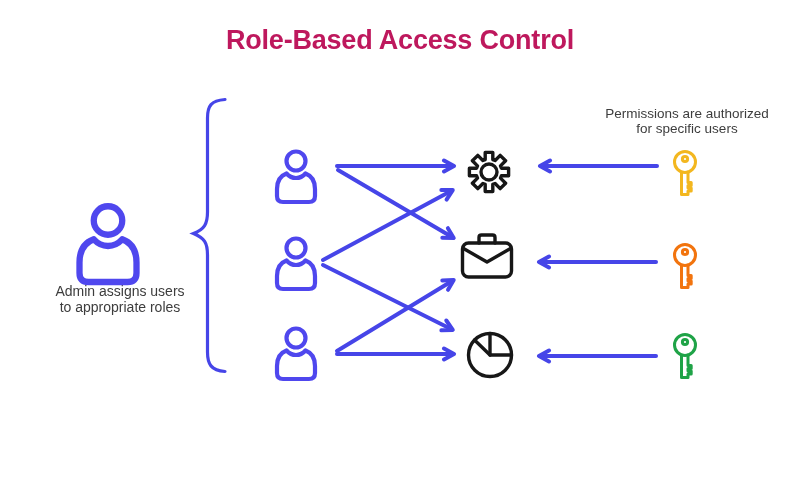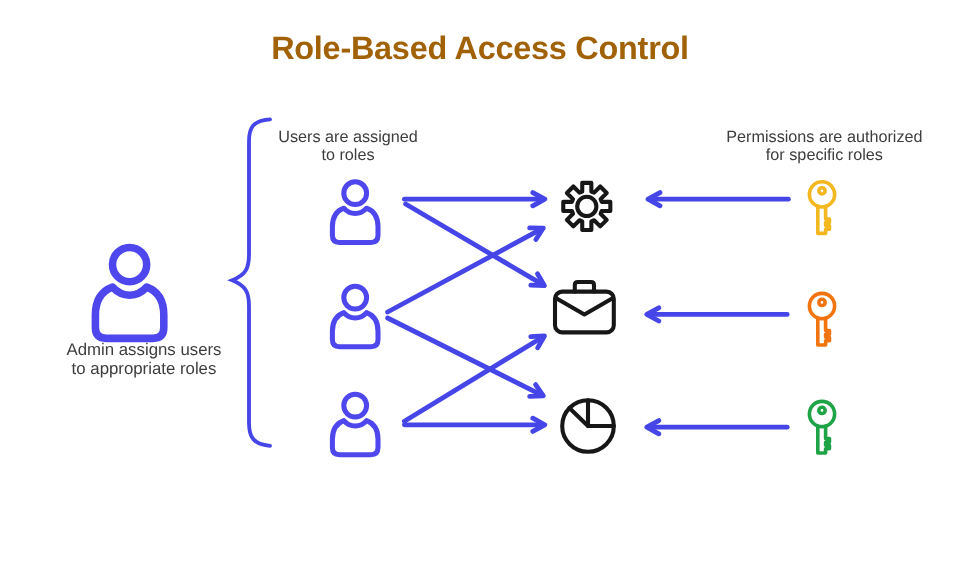--- a/index.html
+++ b/index.html
@@ -2,43 +2,41 @@
 <html><head>
 <meta charset="utf-8">
 <style>
   html,body{margin:0;padding:0;background:#ffffff;}
   .canvas{
     position:relative;width:800px;height:480px;background:#ffffff;
     font-family:"Liberation Sans","DejaVu Sans",sans-serif;overflow:hidden;
   }
   .title{
     position:absolute;top:25px;left:0;width:800px;text-align:center;
-    font-size:27px;font-weight:700;letter-spacing:-0.2px;color:#a16207;
+    font-size:27px;font-weight:700;letter-spacing:-0.2px;color:#be185d;
   }
   .lbl{
     position:absolute;color:#3d3d3d;font-size:13.5px;line-height:15px;
     text-align:center;white-space:pre-line;
   }
   .lbl-users{top:106px;left:200px;width:180px;}
   .lbl-roles{top:106px;left:408px;width:160px;}
   .lbl-perms{top:106px;left:587px;width:200px;}
   .lbl-admin{top:284px;left:25px;width:190px;font-size:14px;line-height:15.5px;}
   svg.stage{position:absolute;top:0;left:0;}
 </style>
 </head>
 <body>
 
 <div class="canvas">
 
   <div class="title">Role-Based Access Control</div>
 
-  <div class="lbl lbl-users">Users are assigned
-to roles</div>
   <div class="lbl lbl-perms">Permissions are authorized
-for specific roles</div>
+for specific users</div>
   <div class="lbl lbl-admin">Admin assigns users
 to appropriate roles</div>
 
   <svg class="stage" width="800" height="480" viewBox="0 0 800 480">
     <defs>
       <g id="user-shape" fill="none" stroke-width="4.2" stroke-linejoin="round" stroke-linecap="round">
         <circle cx="0" cy="-15" r="9.5"></circle>
         <path d="M -13,26 h 26 q 6,0 6,-6 v -7 q 0,-12 -9.5,-15.5 q -4,4.5 -9.5,4.5 q -5.5,0 -9.5,-4.5 q -9.5,3.5 -9.5,15.5 v 7 q 0,6 6,6 z"></path>
       </g>
       <g id="key-shape" fill="none" stroke-width="3" stroke-linejoin="round" stroke-linecap="round">

